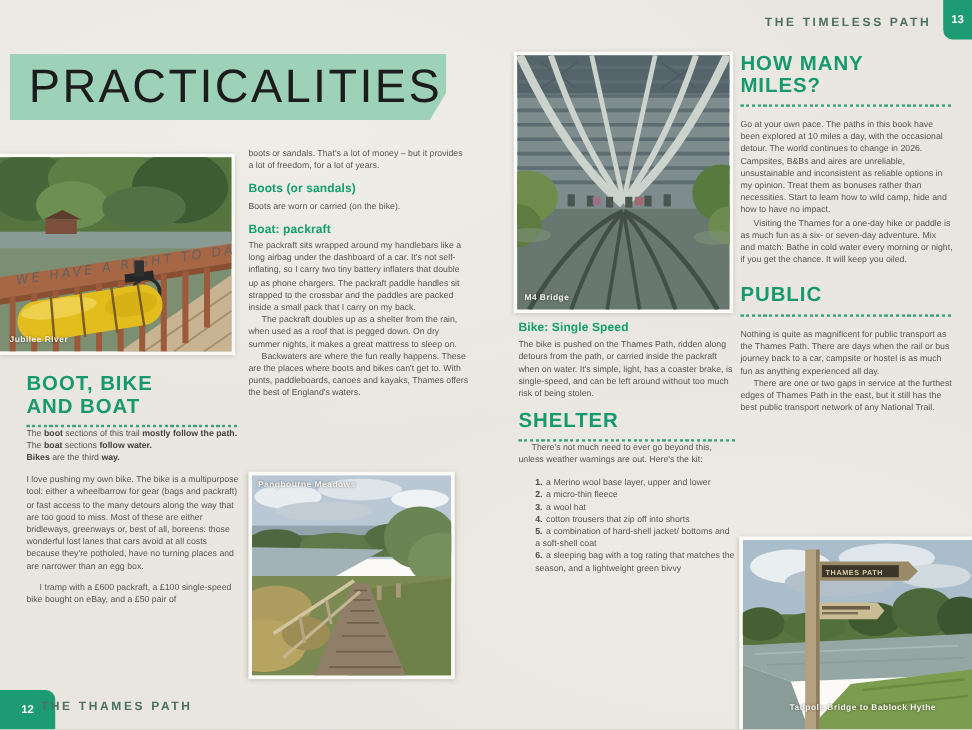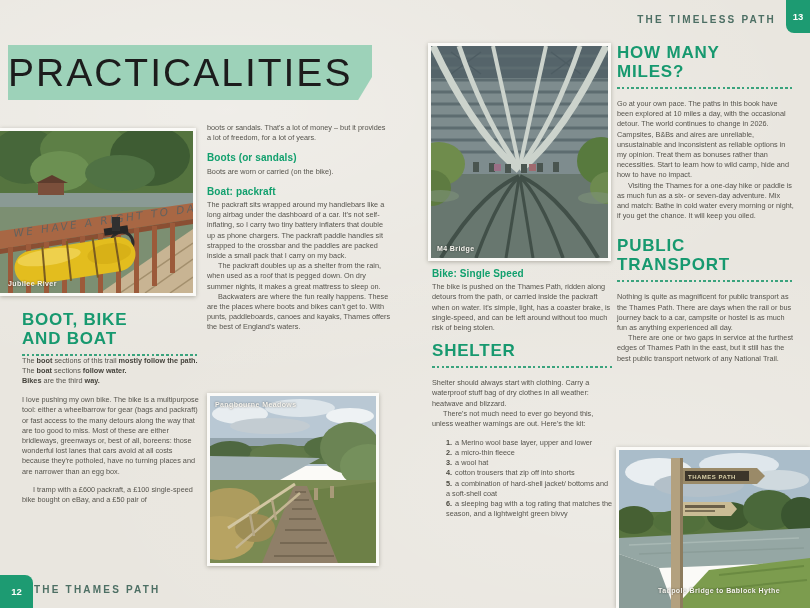--- a/index.html
+++ b/index.html
@@ -10,21 +10,21 @@
       radial-gradient(900px 420px at 75% 80%, rgba(255,255,255,.18), transparent 60%),
       #e9e6df;
     font-family:"Liberation Sans", sans-serif;
     color:#56544d;
   }
   .abs{position:absolute;}
   
   .title-band{
     left:8px;top:45px;width:364px;height:55px;background:#9dd2b9;
     clip-path:polygon(0 0,100% 0,100% 58%,96.2% 100%,0 100%);
-    display:flex;align-items:center;box-sizing:border-box;
+    display:flex;align-items:center;padding-left:16px;box-sizing:border-box;
   }
   .title-band h1{
     margin:0;font-size:39px;font-weight:300;letter-spacing:2px;color:#1c1c1c;
     font-family:"Liberation Sans",sans-serif;
   }
   .h2{color:#17996f;font-weight:bold;font-size:17px;line-height:18.5px;letter-spacing:.8px;margin:0;}
   .rule{height:2px;margin-top:6px;background:repeating-linear-gradient(90deg,#3aa37d 0 2.6px,transparent 2.6px 4.8px);}
   .h3{color:#12a06e;font-weight:bold;font-size:10px;margin:10px 0 3px 0;letter-spacing:.1px;}
   .col{font-size:7.3px;line-height:10.2px;letter-spacing:0;}
   .col p{margin:0 0 8.5px 0;}
@@ -32,21 +32,21 @@
   .ind{text-indent:11px;}
   .kit{margin-left:14px;margin-top:8px;}
   .kit div{margin:0 0 0 0;}
   .kit b{color:#4a483f;margin-right:3px;}
   .runner{font-size:10px;font-weight:bold;letter-spacing:2.2px;color:#4d6f64;}
   .pagenum{
     background:#1d9b72;color:#fdfdfb;font-weight:bold;font-size:9.5px;
     display:flex;align-items:center;justify-content:center;
   }
   .pn-tr{right:0;top:0;width:24px;height:33px;border-radius:0 0 0 8px;margin-left:12px;}
-  .pn-bl{left:0;bottom:0;width:33px;height:33px;border-radius:0 8px 0 0;text-align:right;}
+  .pn-bl{left:0;bottom:0;width:46px;height:33px;border-radius:0 8px 0 0;text-align:right;}
   
   .photo{background:#fbfaf7;box-shadow:0 1px 4px rgba(70,65,50,.35);}
   .photo svg{display:block;}
   .caption{
     position:absolute;color:#f6f4ee;font-size:7px;font-weight:bold;letter-spacing:.4px;
     text-shadow:0 0 2px rgba(0,0,0,.55);white-space:nowrap;
   }
   .bold-mix b{color:#45433c;}
 </style>
 </head>
@@ -236,21 +236,20 @@
       <ellipse cx="165" cy="152" rx="18" ry="6" fill="#7f927a" opacity=".6"></ellipse>
     </svg>
     <div class="caption" style="left:9px;bottom:9px;">M4 Bridge</div>
   </div>
 
   <div class="abs col" style="left:432px;top:269px;width:182px;">
     <div class="h3" style="margin-top:0;">Bike: Single Speed</div>
     <p>The bike is pushed on the Thames Path, ridden along detours from the path, or carried inside the packraft when on water. It's simple, light, has a coaster brake, is single-speed, and can be left around without too much risk of being stolen.</p>
     <div class="h2" style="margin-top:8px;">SHELTER</div>
     <div class="rule"></div>
-    <p style="margin-top:10px;" class="tight">Shelter should always start with clothing. Carry a waterproof stuff bag of dry clothes in all weather: heatwave and blizzard.</p>
     <p class="ind">There's not much need to ever go beyond this, unless weather warnings are out. Here's the kit:</p>
     <div class="kit">
       <div><b>1.</b><span>a Merino wool base layer, upper and lower</span></div>
       <div><b>2.</b><span>a micro-thin fleece</span></div>
       <div><b>3.</b><span>a wool hat</span></div>
       <div><b>4.</b><span>cotton trousers that zip off into shorts</span></div>
       <div><b>5.</b><span>a combination of hard-shell jacket/ bottoms and a soft-shell coat</span></div>
       <div><b>6.</b><span>a sleeping bag with a tog rating that matches the season, and a lightweight green bivvy</span></div>
     </div>
   </div>
@@ -258,21 +257,20 @@
   <div class="abs col" style="left:617px;top:44px;width:177px;">
     <div class="h2">
       <div>HOW MANY</div>
       <div>MILES?</div>
     </div>
     <div class="rule"></div>
     <p style="margin-top:10px;" class="tight">Go at your own pace. The paths in this book have been explored at 10 miles a day, with the occasional detour. The world continues to change in 2026. Campsites, B&amp;Bs and aires are unreliable, unsustainable and inconsistent as reliable options in my opinion. Treat them as bonuses rather than necessities. Start to learn how to wild camp, hide and how to have no impact.</p>
     <p class="ind">Visiting the Thames for a one-day hike or paddle is as much fun as a six- or seven-day adventure. Mix and match: Bathe in cold water every morning or night, if you get the chance. It will keep you oiled.</p>
     <div class="h2" style="margin-top:16px;">
       <div>PUBLIC</div>
-      <div>TRANSPORT</div>
     </div>
     <div class="rule"></div>
     <p style="margin-top:10px;" class="tight">Nothing is quite as magnificent for public transport as the Thames Path. There are days when the rail or bus journey back to a car, campsite or hostel is as much fun as anything experienced all day.</p>
     <p class="ind tight">There are one or two gaps in service at the furthest edges of Thames Path in the east, but it still has the best public transport network of any National Trail.</p>
   </div>
 
   <div class="abs photo" style="left:616px;top:447px;width:194px;height:161px;padding:3px 0 0 3px;box-sizing:border-box;">
     <svg viewBox="0 0 191 158" width="191" height="158" preserveAspectRatio="none">
       <rect x="0" y="0" width="191" height="80" fill="#aabdca"></rect>
       <ellipse cx="40" cy="22" rx="34" ry="14" fill="#e9eef1"></ellipse>

